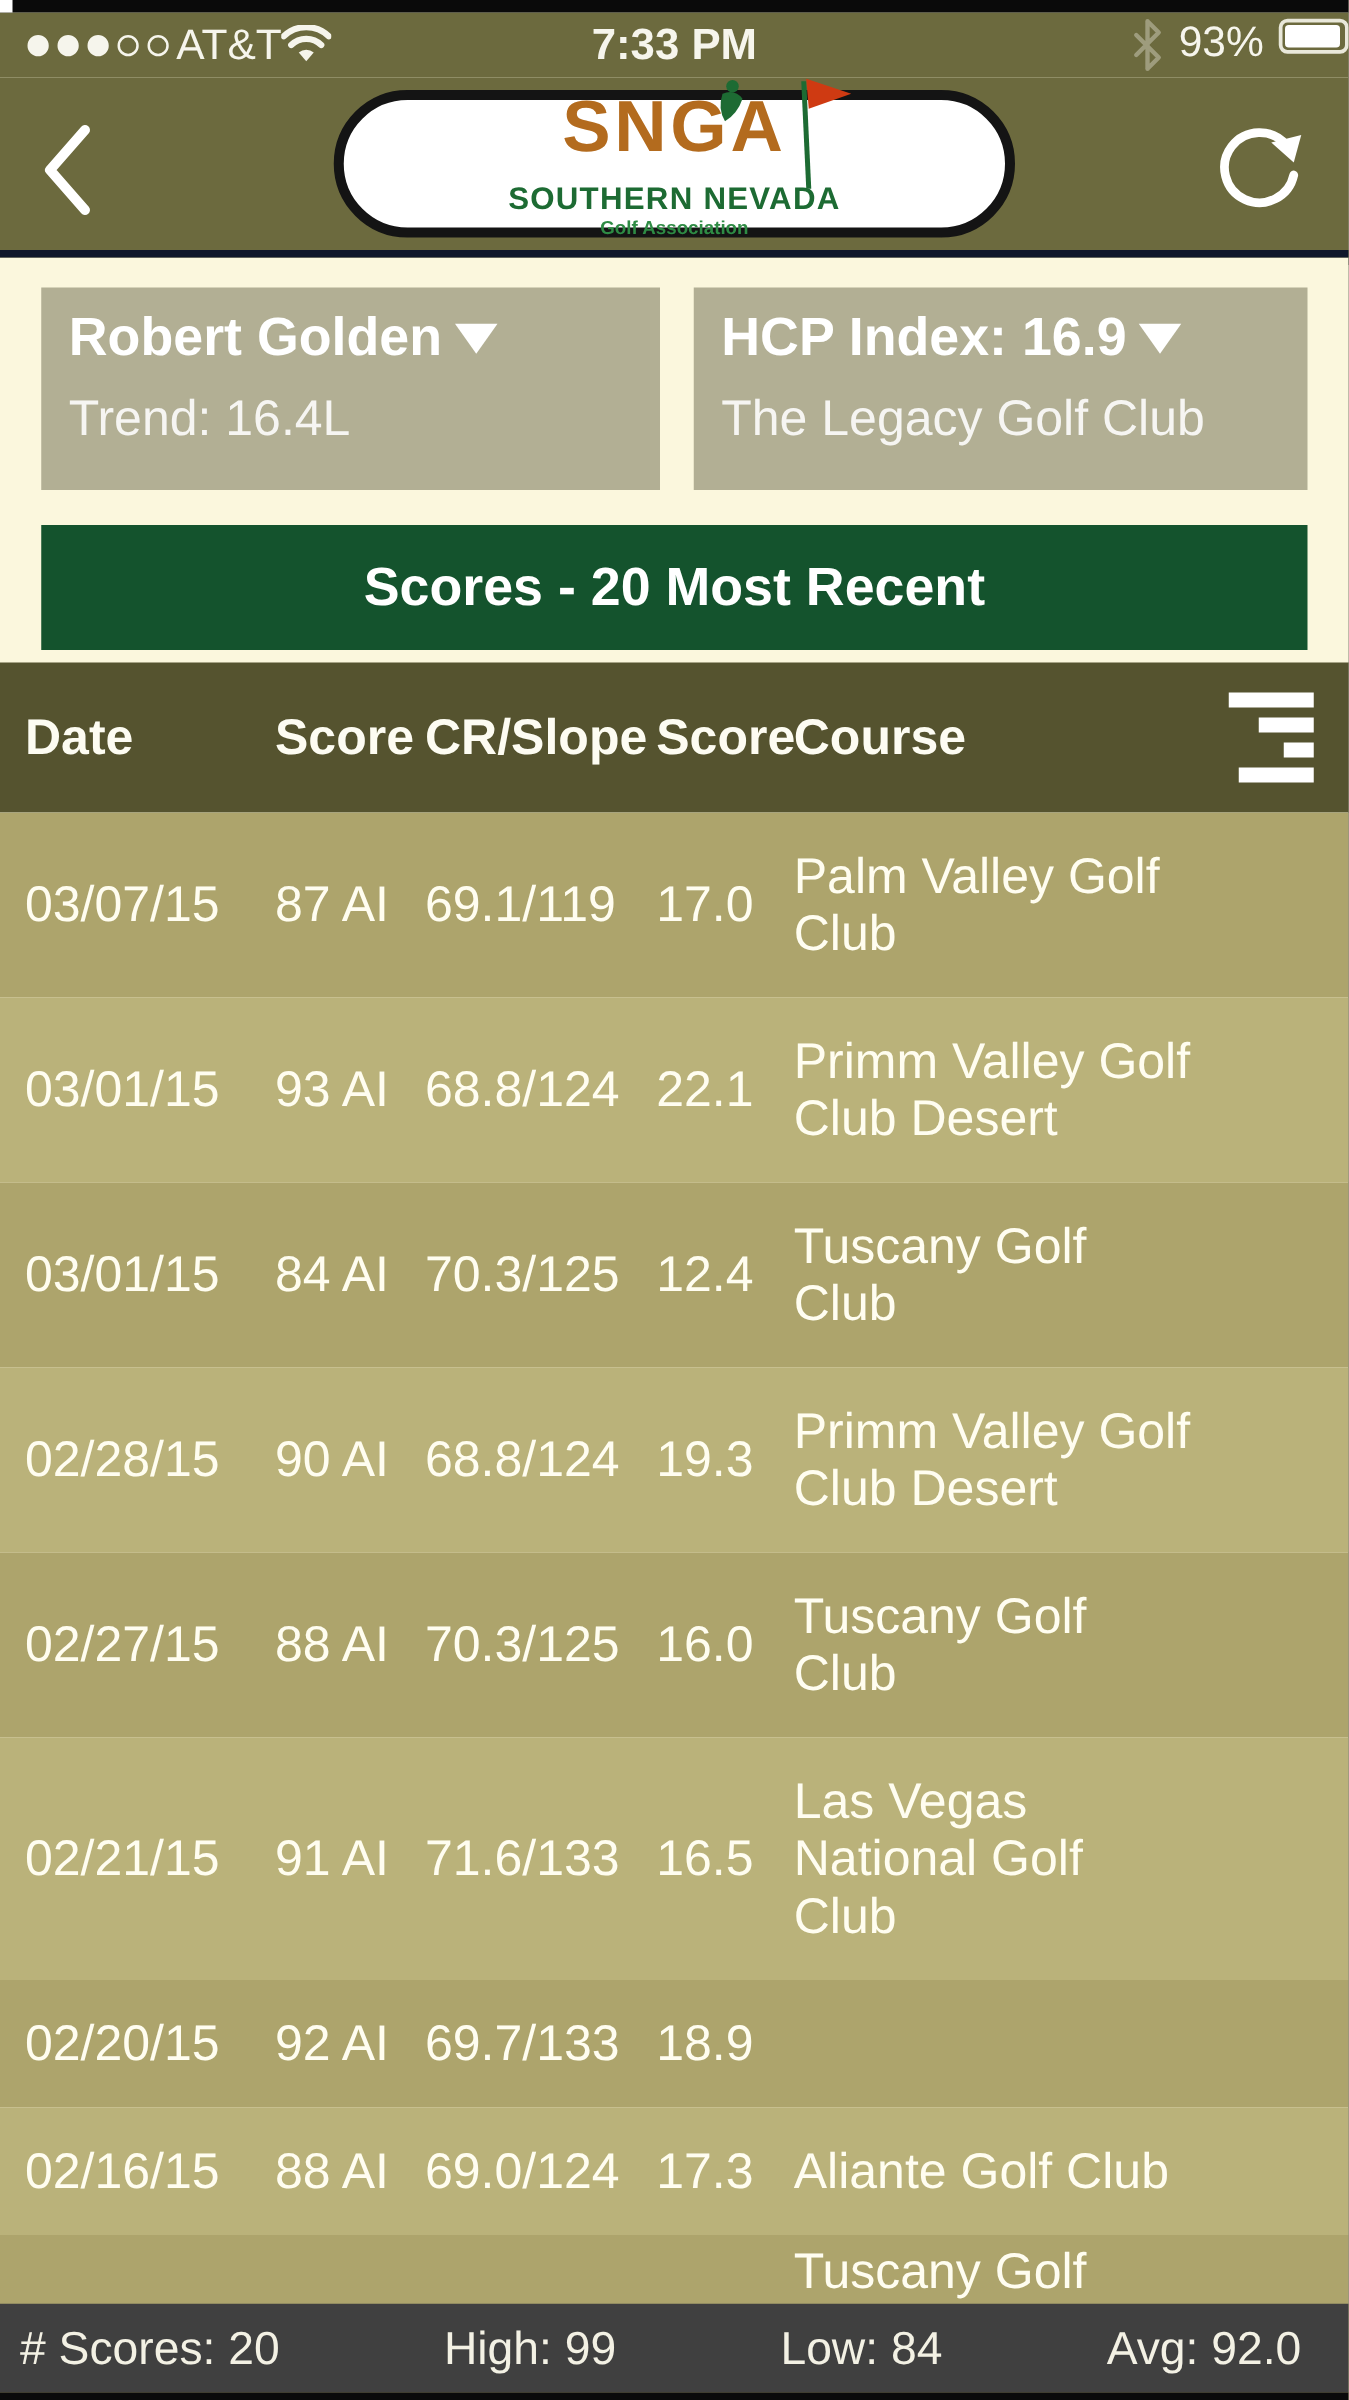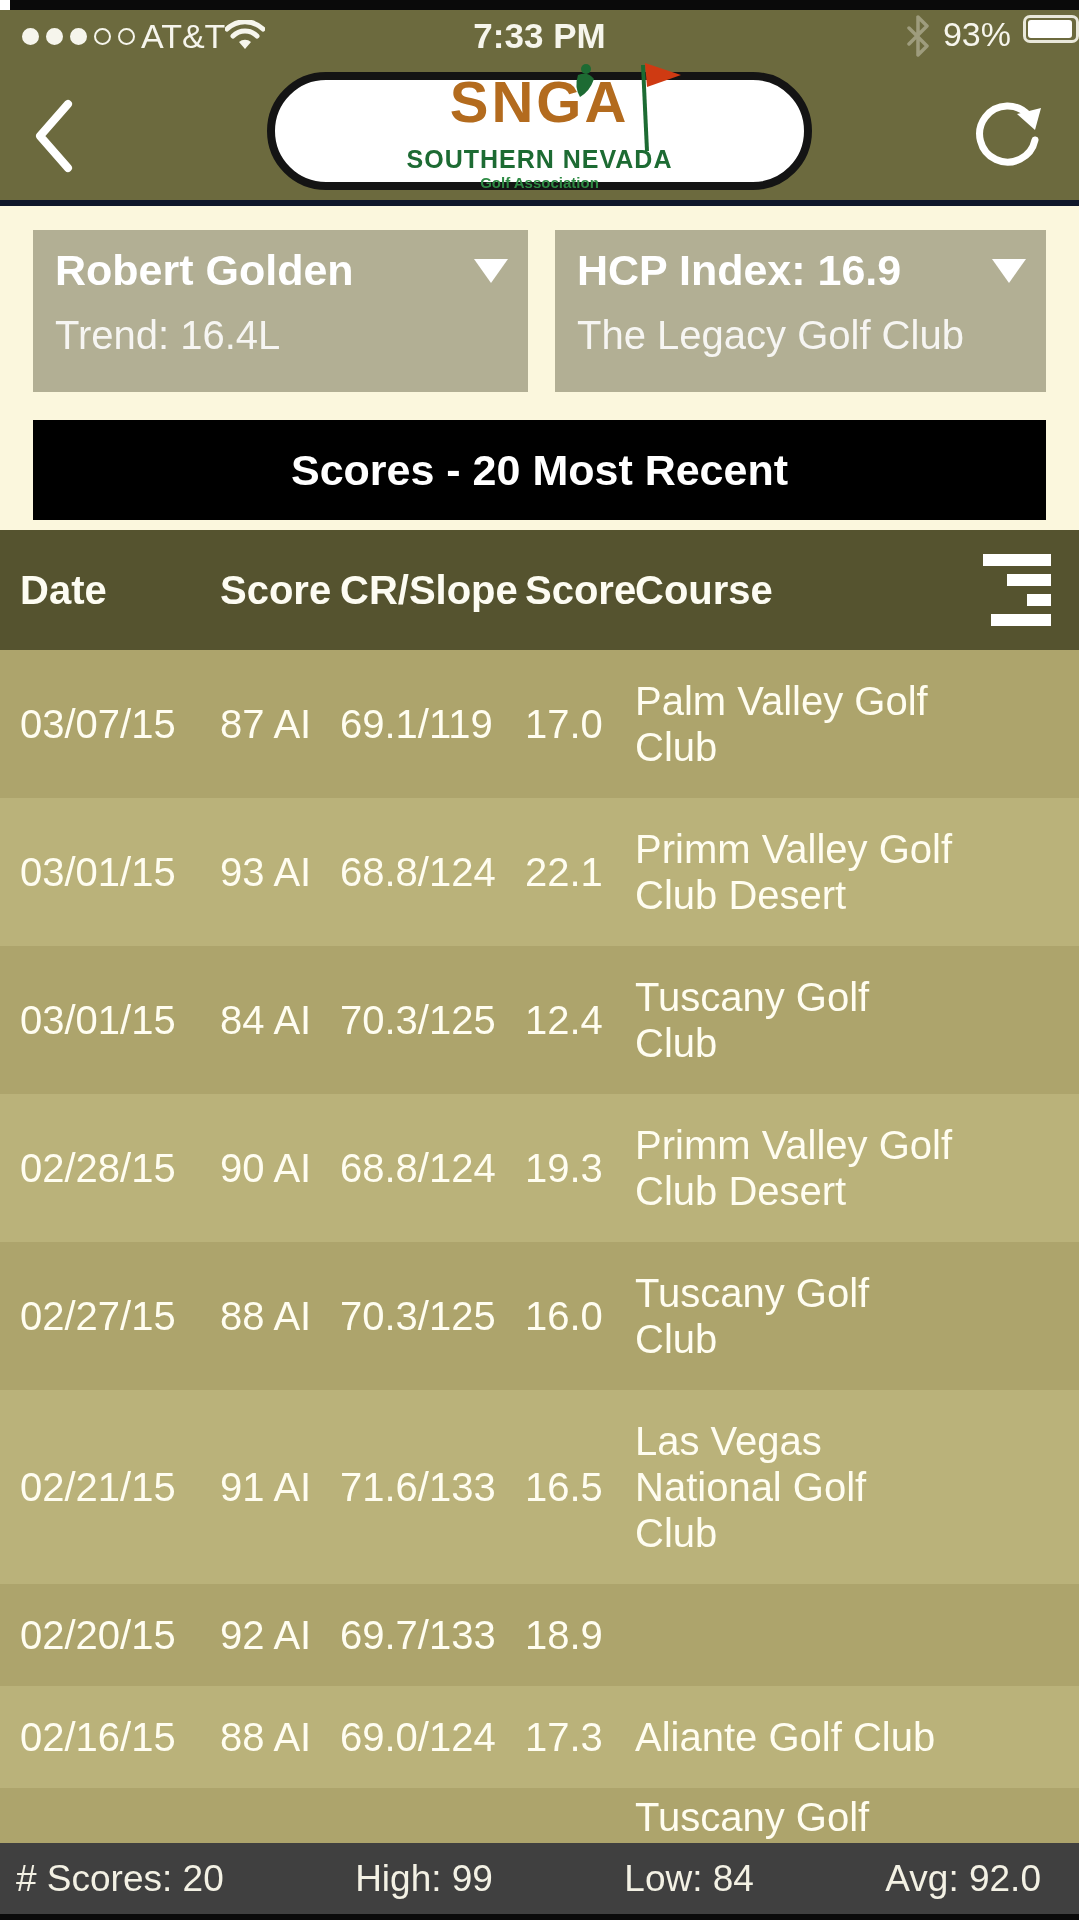--- a/index.html
+++ b/index.html
@@ -48,26 +48,26 @@
   .logo-tag{font-size:15px;font-weight:700;color:#2e8b44;margin-top:3px;}
 
   
   .filters{position:absolute;top:212px;left:0;width:100%;height:318px;background:#fbf7dd;}
   .drop{
     position:absolute;top:18px;height:162px;background:#b2af94;color:#fff;
     box-sizing:border-box;padding:16px 20px 0 22px;
   }
   .drop.left{left:33px;width:495px;}
   .drop.right{left:555px;width:491px;}
-  .drop-titlerow{display:flex;align-items:center;justify-content:space-between;}
+  .drop-titlerow{display:flex;align-items:center;justify-content:flex-start;}
   .drop-title{font-size:43px;font-weight:700;}
   .caret{width:0;height:0;border-left:17px solid transparent;border-right:17px solid transparent;border-top:24px solid #fff;margin-left:10px;}
   .drop-sub{font-size:40px;font-weight:400;color:rgba(255,255,255,0.88);margin-top:18px;}
   .section-bar{
-    position:absolute;top:208px;left:33px;width:1013px;height:100px;background:#000000;
+    position:absolute;top:208px;left:33px;width:1013px;height:100px;background:#14532d;
     display:flex;align-items:center;justify-content:center;
     color:#fff;font-size:43px;font-weight:700;
   }
 
   
   .thead{
     position:absolute;top:530px;left:0;width:100%;height:120px;background:#55532f;
     display:grid;grid-template-columns:200px 120px 185px 110px 1fr;
     align-items:center;box-sizing:border-box;padding:0 25px 0 20px;
     color:#fdfcf2;font-size:40px;font-weight:600;

